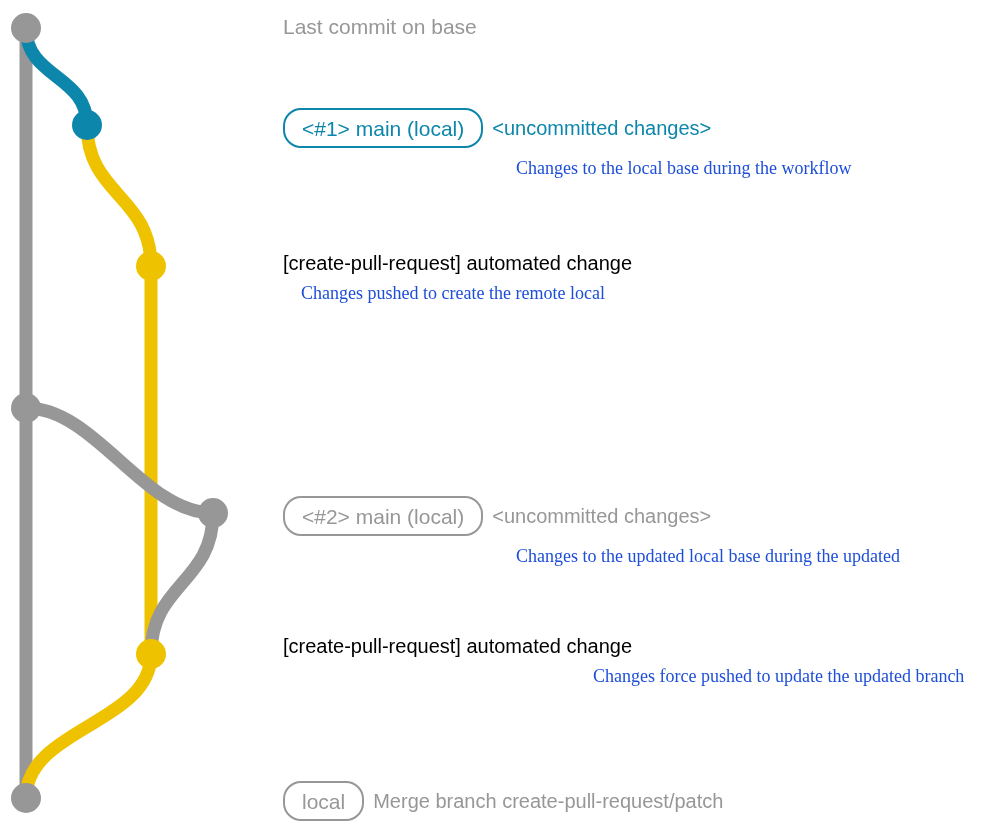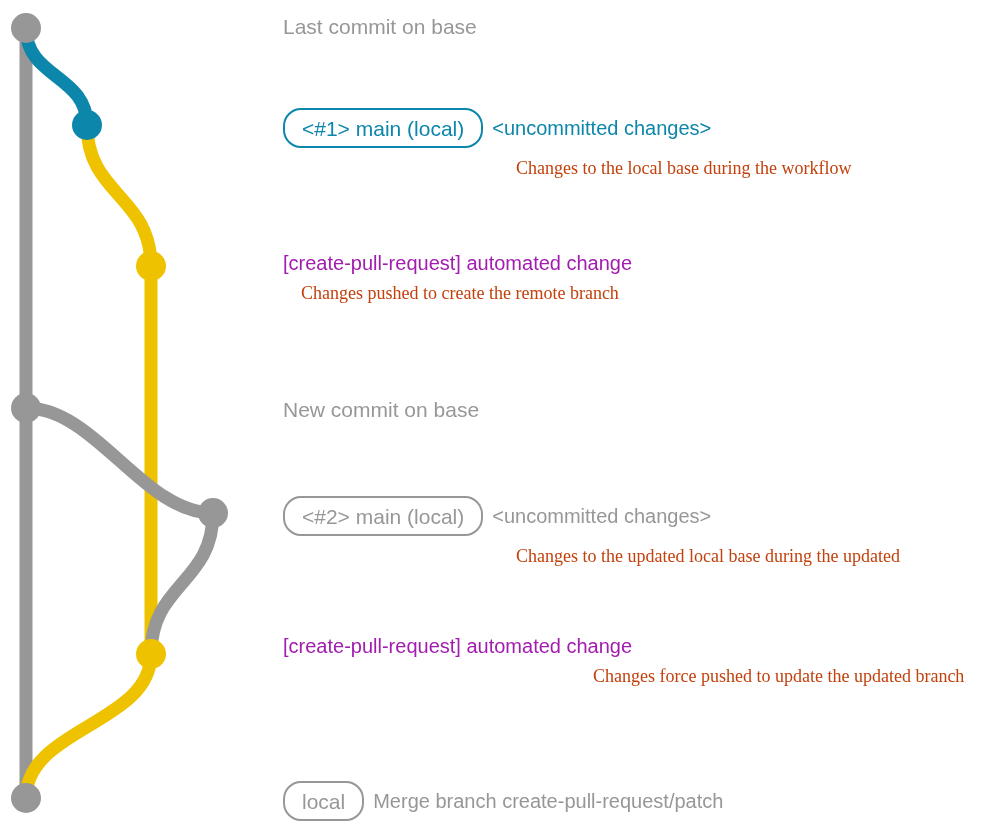--- a/index.html
+++ b/index.html
@@ -25,31 +25,31 @@
     border:2px solid currentColor;
     border-radius:18px;
     font-size:21px;
     line-height:1;
     white-space:nowrap;
   }
   .subject{font-size:20px;white-space:nowrap;line-height:1;}
   .heading{font-size:21px;white-space:nowrap;line-height:1;}
   .desc{
     font-family:"Liberation Serif", serif;
-    font-size:18px;color:#c2410c;
+    font-size:18px;color:#1d4ed8;
     white-space:nowrap;
     margin-top:10px;
   }
   .desc.indent-1{margin-left:233px;}
   .desc.indent-2{margin-left:18px;}
   .desc.indent-3{margin-left:233px;}
   .desc.indent-4{margin-left:310px;}
 
   .c-blue{color:#0d86ab;}
-  .c-yellow{color:#a21caf;}
+  .c-yellow{color:#000000;}
   .c-gray{color:#979797;}
 </style>
 </head>
 <body>
 
 <div id="diagram">
 
   <svg id="graph" viewBox="0 0 250 827">
 
     <path d="M 26 28 L 26 408" fill="none" stroke="#979797" stroke-width="13" stroke-linecap="round"></path>
@@ -89,28 +89,23 @@
         <span class="pill c-blue">&lt;#1&gt; main (local)</span>
         <span class="subject c-blue">&lt;uncommitted changes&gt;</span>
       </div>
       <div class="desc indent-1">Changes to the local base during the workflow</div>
     </div>
 
     <div class="row" style="top:253px;">
       <div class="row-main">
         <span class="subject c-yellow">[create-pull-request] automated change</span>
       </div>
-      <div class="desc indent-2">Changes pushed to create the remote branch</div>
+      <div class="desc indent-2">Changes pushed to create the remote local</div>
     </div>
 
-    <div class="row" style="top:399px;">
-      <div class="row-main">
-        <span class="heading c-gray">New commit on base</span>
-      </div>
-    </div>
 
     <div class="row" style="top:496px;text-align:center;">
       <div class="row-main">
         <span class="pill c-gray">&lt;#2&gt; main (local)</span>
         <span class="subject c-gray">&lt;uncommitted changes&gt;</span>
       </div>
       <div class="desc indent-3">Changes to the updated local base during the updated</div>
     </div>
 
     <div class="row" style="top:636px;">

